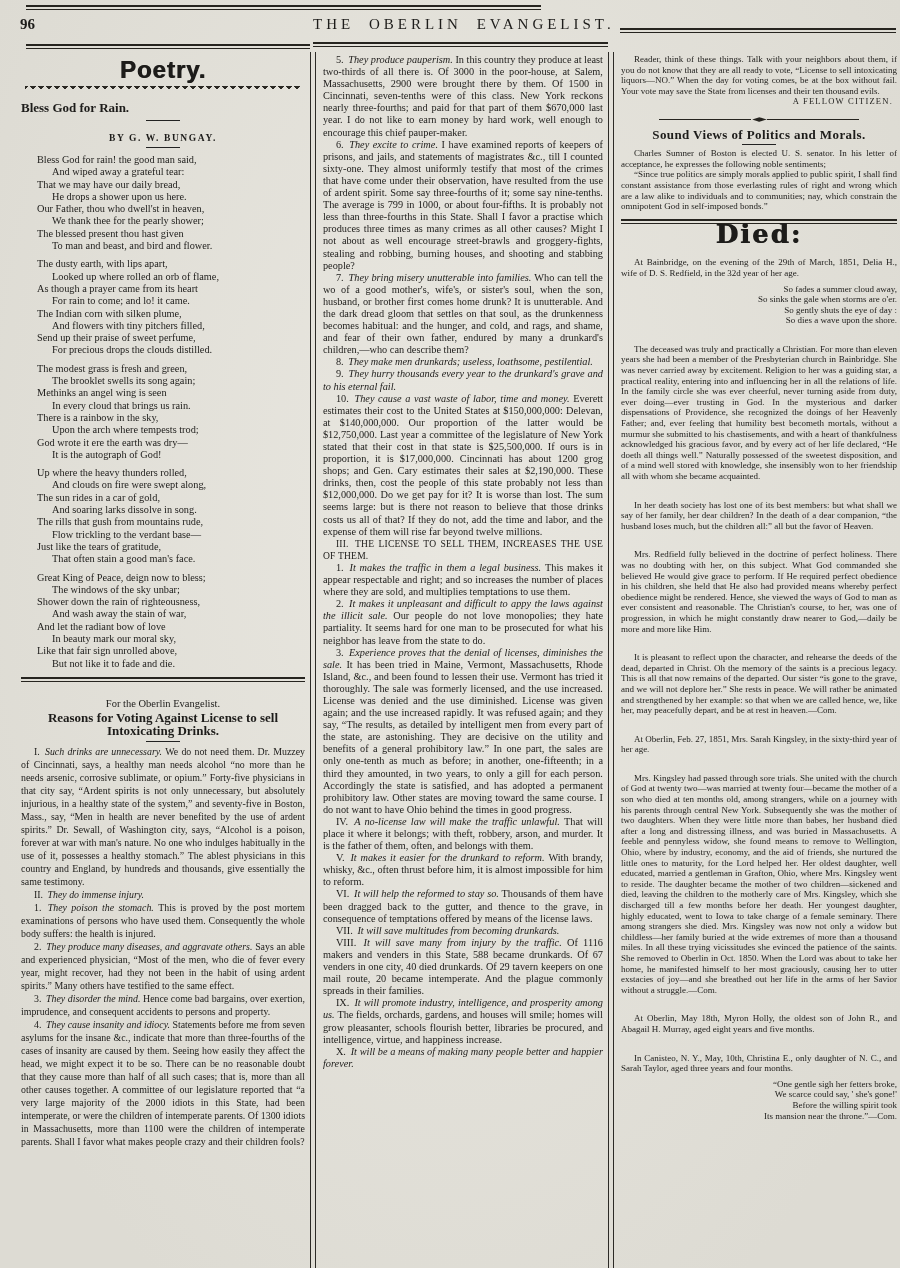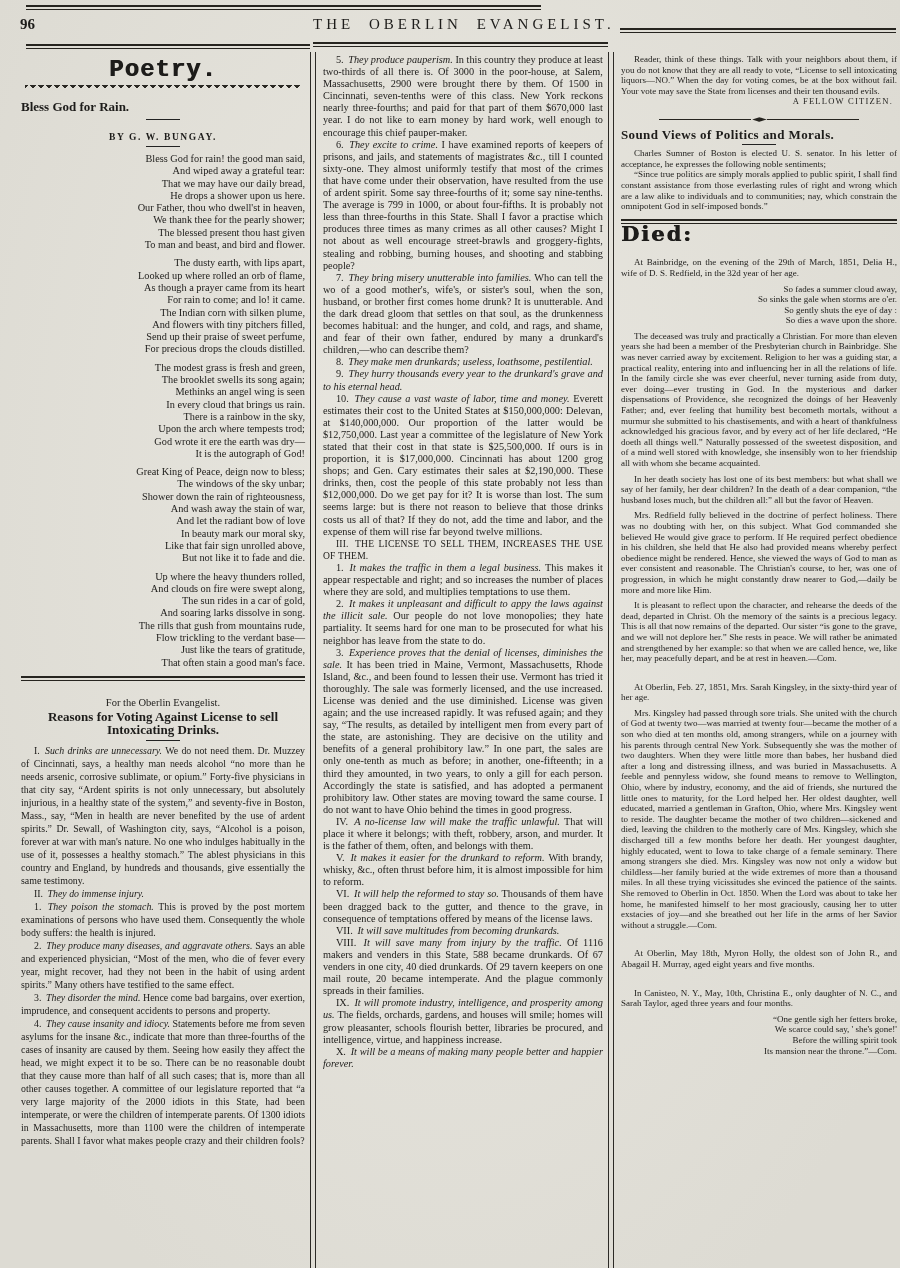--- a/index.html
+++ b/index.html
@@ -33,50 +33,50 @@
   .vrule{width:4px;border-left:1px solid #2c2a26;border-right:1px solid #2c2a26;align-self:stretch;}
 
   
   .para{margin:0;text-indent:13px;}
   .para .num{padding-right:2px;}
   .para.caps{letter-spacing:.2px;font-size:.93em;}
   .short-rule{width:34px;border-top:1px solid #222;margin:4px auto 3px;}
   .hr2{border-top:2px solid #26241f;border-bottom:1px solid #26241f;height:2px;margin:7px 0 3px;}
 
   
-  .poetry-head{font-family:Liberation Mono, monospace;font-weight:bold;font-size:24px;
+  .poetry-head{font-family:Liberation Sans, sans-serif;font-weight:bold;font-size:24px;
     text-align:center;letter-spacing:1px;margin-top:2px;text-shadow:.7px 0 0 #1d1c1a;}
   .zigzag{height:5px;margin:2px 4px 9px;
     background:
       linear-gradient(135deg,#2a2823 25%,transparent 25%) 0 0,
       linear-gradient(225deg,#2a2823 25%,transparent 25%) 0 0;
     background-size:8px 5px;background-repeat:repeat-x;}
   .poem-title{font-weight:bold;font-size:13px;text-align:left;}
   .byline{font-weight:bold;font-size:9.5px;letter-spacing:1.6px;text-align:center;margin-top:12px;}
-  .poem{font-size:10.3px;line-height:12.3px;margin-left:16px;margin-top:6px;text-align:right;}
+  .poem{font-size:10.3px;line-height:12.3px;margin-left:16px;margin-top:6px;}
   .stanza{margin-bottom:6px;}
   .poem-line{white-space:nowrap;}
   .poem-line:nth-child(even){padding-left:15px;}
   .dateline{text-align:center;font-size:10.5px;margin-top:16px;}
   .art-head{font-weight:bold;font-size:13px;line-height:13px;text-align:center;margin-top:2px;}
   .article-body{font-size:9.9px;line-height:13px;text-align:justify;margin-top:3px;}
 
   
   .sig{text-align:right;letter-spacing:1.2px;font-size:.95em;padding-right:4px;}
   .arrow-div{display:flex;align-items:center;justify-content:center;margin:7px auto 5px;width:200px;}
   .arrow-div .line{flex:1;border-top:1px solid #26241f;}
   .arrow-div .diamond{font-size:6px;transform:scaleX(3.2);padding:0 6px;color:#26241f;}
-  .sv-head{font-weight:bold;font-size:13px;margin-top:4px;letter-spacing:.4px;}
-  .died-head{font-family:"DejaVu Serif",serif;font-weight:bold;font-size:21px;text-align:left;
+  .sv-head{font-weight:bold;font-size:13px;text-align:center;margin-top:4px;letter-spacing:.4px;}
+  .died-head{font-family:"DejaVu Serif",serif;font-weight:bold;font-size:26px;text-align:center;
     letter-spacing:2px;margin:5px 0 12px;text-shadow:.6px 0 0 #1d1c1a;}
   .verse{margin:5px 0 5px 52px;text-align:right;}
   .verse .vline{white-space:nowrap;}
   .verse .vline:nth-child(even){padding-left:16px;}
   .notice{margin-top:18px;}
-  .quotep{margin-top:5px;}
+  .quotep{margin-top:18px;}
 </style>
 </head>
 <body>
 
 <div class="page">
 
   <div class="header">
     <div class="rule2 hr-topleft"></div>
     <div class="pageno">96</div>
     <div class="masthead">THE OBERLIN EVANGELIST.</div>
@@ -119,39 +119,39 @@
             <div class="poem-line">The modest grass is fresh and green,</div>
             <div class="poem-line">The brooklet swells its song again;</div>
             <div class="poem-line">Methinks an angel wing is seen</div>
             <div class="poem-line">In every cloud that brings us rain.</div>
             <div class="poem-line">There is a rainbow in the sky,</div>
             <div class="poem-line">Upon the arch where tempests trod;</div>
             <div class="poem-line">God wrote it ere the earth was dry—</div>
             <div class="poem-line">It is the autograph of God!</div>
           </div>
           <div class="stanza">
+            <div class="poem-line">Up where the heavy thunders rolled,</div>
+            <div class="poem-line">And clouds on fire were swept along,</div>
+            <div class="poem-line">The sun rides in a car of gold,</div>
+            <div class="poem-line">And soaring larks dissolve in song.</div>
+            <div class="poem-line">The rills that gush from mountains rude,</div>
+            <div class="poem-line">Flow trickling to the verdant base—</div>
+            <div class="poem-line">Just like the tears of gratitude,</div>
+            <div class="poem-line">That often stain a good man's face.</div>
+          </div>
+          <div class="stanza">
             <div class="poem-line">Great King of Peace, deign now to bless;</div>
             <div class="poem-line">The windows of the sky unbar;</div>
             <div class="poem-line">Shower down the rain of righteousness,</div>
             <div class="poem-line">And wash away the stain of war,</div>
             <div class="poem-line">And let the radiant bow of love</div>
             <div class="poem-line">In beauty mark our moral sky,</div>
             <div class="poem-line">Like that fair sign unrolled above,</div>
             <div class="poem-line">But not like it to fade and die.</div>
           </div>
-          <div class="stanza">
-            <div class="poem-line">Up where the heavy thunders rolled,</div>
-            <div class="poem-line">And clouds on fire were swept along,</div>
-            <div class="poem-line">The sun rides in a car of gold,</div>
-            <div class="poem-line">And soaring larks dissolve in song.</div>
-            <div class="poem-line">The rills that gush from mountains rude,</div>
-            <div class="poem-line">Flow trickling to the verdant base—</div>
-            <div class="poem-line">Just like the tears of gratitude,</div>
-            <div class="poem-line">That often stain a good man's face.</div>
-          </div>
         </div>
       <div class="hr2"></div>
       <div class="dateline">For the Oberlin Evangelist.</div>
       <div class="art-head">Reasons for Voting Against License to sell Intoxicating Drinks.</div>
       <div class="short-rule"></div>
       <div class="article-body">
           <p class="para"><span class="num">I. </span><i>Such drinks are unnecessary. </i>We do not need them. Dr. Muzzey of Cincinnati, says, a healthy man needs alcohol “no more than he needs arsenic, corrosive sublimate, or opium.” Forty-five physicians in that city say, “Ardent spirits is not only unnecessary, but absolutely injurious, in a healthy state of the system,” and seventy-five in Boston, Mass., say, “Men in health are never benefited by the use of ardent spirits.” Dr. Sewall, of Washington city, says, “Alcohol is a poison, forever at war with man's nature. No one who indulges habitually in the use of it, possesses a healthy stomach.” The ablest physicians in this country and England, by hundreds and thousands, give essentially the same testimony.</p>
           <p class="para"><span class="num">II. </span><i>They do immense injury. </i></p>
           <p class="para"><span class="num">1. </span><i>They poison the stomach. </i>This is proved by the post mortem examinations of persons who have used them. Consequently the whole body suffers: the health is injured.</p>
           <p class="para"><span class="num">2. </span><i>They produce many diseases, and aggravate others. </i>Says an able and experienced physician, “Most of the men, who die of fever every year, might recover, had they not been in the habit of using ardent spirits.” Many others have testified to the same effect.</p>
@@ -160,21 +160,21 @@
         </div>
     </div>
 
     <div class="vrule"></div>
 
     <div class="col col2">
         <p class="para"><span class="num">5. </span><i>They produce pauperism. </i>In this country they produce at least two-thirds of all there is. Of 3000 in the poor-house, at Salem, Massachusetts, 2900 were brought there by them. Of 1500 in Cincinnati, seven-tenths were of this class. New York reckons nearly three-fourths; and paid for that part of them $670,000 last year. I do not like to earn money by hard work, well enough to encourage this chief pauper-maker.</p>
         <p class="para"><span class="num">6. </span><i>They excite to crime. </i>I have examined reports of keepers of prisons, and jails, and statements of magistrates &amp;c., till I counted sixty-one. They almost uniformly testify that most of the crimes that have come under their observation, have resulted from the use of ardent spirit. Some say three-fourths of it; some say nine-tenths. The average is 799 in 1000, or about four-fifths. It is probably not less than three-fourths in this State. Shall I favor a practise which produces three times as many crimes as all other causes? Might I not about as well encourage street-brawls and groggery-fights, stealing and robbing, burning houses, and shooting and stabbing people?</p>
         <p class="para"><span class="num">7. </span><i>They bring misery unutterable into families. </i>Who can tell the wo of a good mother's, wife's, or sister's soul, when the son, husband, or brother first comes home drunk? It is unutterable. And the dark dread gloom that settles on that soul, as the drunkenness becomes habitual: and the hunger, and cold, and rags, and shame, and fear of their own father, endured by many a drunkard's children,—who can describe them?</p>
         <p class="para"><span class="num">8. </span><i>They make men drunkards; useless, loathsome, pestilential. </i></p>
-        <p class="para"><span class="num">9. </span><i>They hurry thousands every year to the drunkard's grave and to his eternal head. </i></p>
+        <p class="para"><span class="num">9. </span><i>They hurry thousands every year to the drunkard's grave and to his eternal fail. </i></p>
         <p class="para"><span class="num">10. </span><i>They cause a vast waste of labor, time and money. </i>Everett estimates their cost to the United States at $150,000,000: Delevan, at $140,000,000. Our proportion of the latter would be $12,750,000. Last year a committee of the legislature of New York stated that their cost in that state is $25,500,000. If ours is in proportion, it is $17,000,000. Cincinnati has about 1200 grog shops; and Gen. Cary estimates their sales at $2,190,000. These drinks, then, cost the people of this state probably not less than $12,000,000. Do we get pay for it? It is worse than lost. The sum seems large: but is there not reason to believe that those drinks costs us all of that? If they do not, add the time and labor, and the expense of them will rise far beyond twelve millions.</p>
         <p class="para caps"><span class="num">III. </span>THE LICENSE TO SELL THEM, INCREASES THE USE OF THEM.</p>
         <p class="para"><span class="num">1. </span><i>It makes the traffic in them a legal business. </i>This makes it appear respectable and right; and so increases the number of places where they are sold, and multiplies temptations to use them.</p>
         <p class="para"><span class="num">2. </span><i>It makes it unpleasant and difficult to appy the laws against the illicit sale. </i>Our people do not love monopolies; they hate partiality. It seems hard for one man to be prosecuted for what his neighbor has leave from the state to do.</p>
         <p class="para"><span class="num">3. </span><i>Experience proves that the denial of licenses, diminishes the sale. </i>It has been tried in Maine, Vermont, Massachusetts, Rhode Island, &amp;c., and been found to lessen their use. Vermont has tried it thoroughly. The sale was formerly licensed, and the use increased. License was denied and the use diminished. License was given again; and the use increased rapidly. It was refused again; and they say, “The results, as detailed by intelligent men from every part of the state, are astonishing. They are decisive on the utility and benefits of a general prohibitory law.” In one part, the sales are only one-tenth as much as before; in another, one-fifteenth; in a third they amounted, in two years, to only a gill for each person. Accordingly the state is satisfied, and has adopted a permanent prohibitory law. Other states are moving toward the same course. I do not want to have Ohio behind the times in good progress.</p>
         <p class="para"><span class="num">IV. </span><i>A no-license law will make the traffic unlawful. </i>That will place it where it belongs; with theft, robbery, arson, and murder. It is the father of them, often, and belongs with them.</p>
         <p class="para"><span class="num">V. </span><i>It makes it easier for the drunkard to reform. </i>With brandy, whisky, &amp;c., often thrust before him, it is almost impossible for him to reform.</p>
         <p class="para"><span class="num">VI. </span><i>It will help the reformed to stay so. </i>Thousands of them have been dragged back to the gutter, and thence to the grave, in consequence of temptations offered by means of the license laws.</p>
         <p class="para"><span class="num">VII. </span><i>It will save multitudes from becoming drunkards. </i></p>
         <p class="para"><span class="num">VIII. </span><i>It will save many from injury by the traffic. </i>Of 1116 makers and venders in this State, 588 became drunkards. Of 67 venders in one city, 40 died drunkards. Of 29 tavern keepers on one mail route, 20 became intemperate. And the plague commonly spreads in their families.</p>

